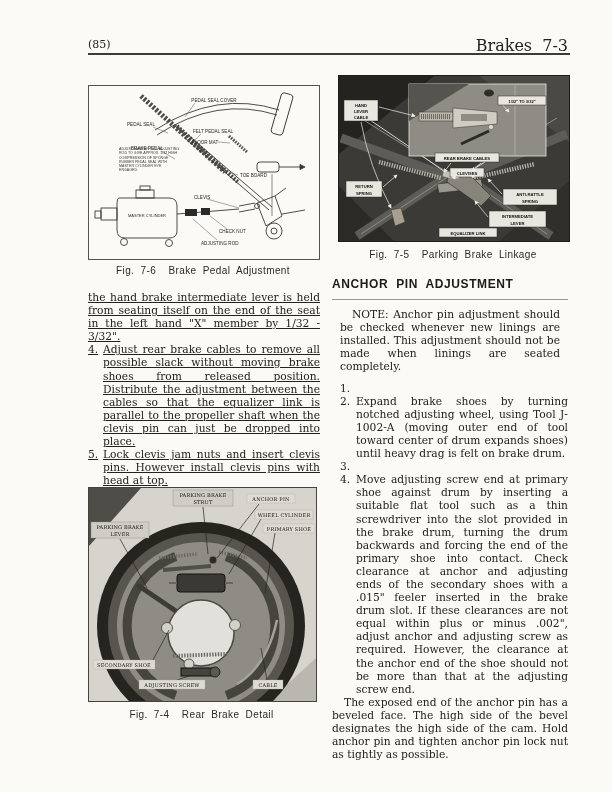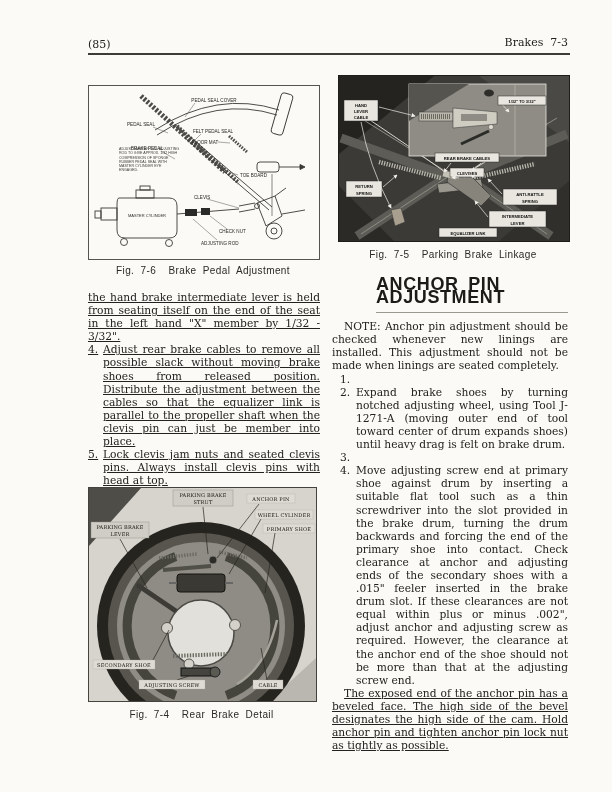--- a/index.html
+++ b/index.html
@@ -1,20 +1,20 @@
 <!DOCTYPE html>
 <html><head>
 <meta charset="utf-8">
 <style>
   html,body{margin:0;padding:0;background:#e8e6e0;}
   .page{position:relative;width:612px;height:792px;background:#fbfaf6;overflow:hidden;
         font-family:"DejaVu Serif", serif;color:#232220;}
   
   .hdr-num{position:absolute;left:88px;top:38px;font-size:11px;}
-  .hdr-right{position:absolute;right:44px;top:36px;font-size:11px;white-space:pre-wrap;}
+  .hdr-right{position:absolute;right:44px;top:36px;font-size:16px;white-space:pre-wrap;}
   .hdr-rule{position:absolute;left:88px;top:53px;width:482px;height:2px;background:#3c3b37;}
   
   .fig{position:absolute;background:#fbfaf6;}
   .fig73{left:88px;top:85px;width:230px;height:173px;border:1px solid #55544e;}
   .fig75{left:338px;top:75px;width:230px;height:165px;border:1px solid #1e1d1b;}
   .fig74{left:88px;top:487px;width:227px;height:213px;border:1px solid #44433d;}
   .fig svg{display:block;width:100%;height:100%;}
   .caption{position:absolute;text-align:center;font-family:Liberation Sans, sans-serif;
            font-size:10px;letter-spacing:.4px;word-spacing:3px;color:#2b2a26;white-space:pre-wrap;}
   .cap73{left:88px;top:265px;width:230px;}
@@ -23,27 +23,27 @@
   .fig73-note{position:absolute;left:30px;top:61px;width:62px;font-family:"Liberation Sans",sans-serif;
               font-size:3.6px;line-height:4.3px;color:#3a3936;}
   
   .col{position:absolute;font-size:10.7px;line-height:13.1px;text-align:justify;}
   .col-left{left:88px;top:291px;width:232px;text-decoration:underline;}
   .col-right{left:332px;top:278px;width:236px;}
   .cont{margin-left:15px;}
   .li{display:flex;margin:0;}
   .li .num{flex:none;width:15px;}
   .li .body{flex:1;text-align:justify;}
-  .rc-heading{font-family:"Liberation Sans",sans-serif;font-weight:bold;font-size:18px;
+  .rc-heading{font-family:"Liberation Sans",sans-serif;font-weight:bold;font-size:12px;
               letter-spacing:.6px;word-spacing:4px;color:#1c1b18;text-align:left;
-              border-bottom:1px solid #9a988f;padding-bottom:8px;margin-bottom:7px;margin-left:44px;}
+              border-bottom:1px solid #9a988f;padding-bottom:8px;margin-bottom:7px;}
   .rc-note{text-indent:12px;margin-bottom:1px;}
   .rc .li{padding-left:8px;}
   .rc .li .num{width:16px;}
-  .rc-closing{margin-left:24px;text-indent:12px;text-decoration:underline;}
+  .rc-closing{margin-left:24px;text-indent:12px;}
 </style>
 </head>
 <body>
 
 <div class="page">
 
   <div class="hdr-num">(85)</div>
   <div class="hdr-right">Brakes  7-3</div>
   <div class="hdr-rule"></div>
 
@@ -253,37 +253,37 @@
         <text x="179" y="199">CABLE</text>
       </g>
     </svg>
   </div>
   <div class="caption cap74">Fig. 7-4  Rear Brake Detail</div>
 
   <div class="col col-left">
     <p class="cont" style="margin:0">the hand brake intermediate lever is held from seating itself on the end of the seat in the left hand "X" member by 1/32 - 3/32".</p>
     <div class="li">
       <span class="num">4.</span>
-      <span class="body">Adjust rear brake cables to remove all possible slack without moving brake shoes from released position.  Distribute the adjustment between the cables so that the equalizer link is parallel to the propeller shaft when the clevis pin can just be member into place.</span>
+      <span class="body">Adjust rear brake cables to remove all possible slack without moving brake shoes from released position.  Distribute the adjustment between the cables so that the equalizer link is parallel to the propeller shaft when the clevis pin can just be dropped into place.</span>
     </div>
     <div class="li">
       <span class="num">5.</span>
-      <span class="body">Lock clevis jam nuts and seated clevis pins.  Always install clevis pins with head at top.</span>
+      <span class="body">Lock clevis jam nuts and insert clevis pins.  However install clevis pins with head at top.</span>
     </div>
   </div>
 
   <div class="col col-right rc">
     <div class="rc-heading">ANCHOR PIN ADJUSTMENT</div>
-    <p class="rc-note" style="margin:0">NOTE:  Anchor pin adjustment should be checked whenever new linings are installed. This adjustment should not be made when linings are seated completely.</p>
+    <p class="rc-note" style="margin:8px">NOTE:  Anchor pin adjustment should be checked whenever new linings are installed. This adjustment should not be made when linings are seated completely.</p>
     <div class="li">
       <span class="num">1.</span>
     </div>
     <div class="li">
       <span class="num">2.</span>
-      <span class="body">Expand brake shoes by turning notched adjusting wheel, using Tool J-1271-A (moving outer end of tool toward center of drum expands shoes) until heavy drag is felt on brake drum.</span>
+      <span class="body">Expand brake shoes by turning notched adjusting wheel, using Tool J-1002-A (moving outer end of tool toward center of drum expands shoes) until heavy drag is felt on brake drum.</span>
     </div>
     <div class="li">
       <span class="num">3.</span>
     </div>
     <div class="li">
       <span class="num">4.</span>
       <span class="body">Move adjusting screw end at primary shoe against drum by inserting a suitable flat tool such as a thin screwdriver into the slot provided in the brake drum, turning the drum backwards and forcing the end of the primary shoe into contact.  Check clearance at anchor and adjusting ends of the secondary shoes with a .015" feeler inserted in the brake drum slot.  If these clearances are not equal within plus or minus .002", adjust anchor and adjusting screw as required. However, the clearance at the anchor end of the shoe should not be more than that at the adjusting screw end.</span>
     </div>
     <p class="rc-closing" style="margin:0">The exposed end of the anchor pin has a beveled face.  The high side of the bevel designates the high side of the cam.  Hold anchor pin and tighten anchor pin lock nut as tightly as possible.</p>
   </div>

